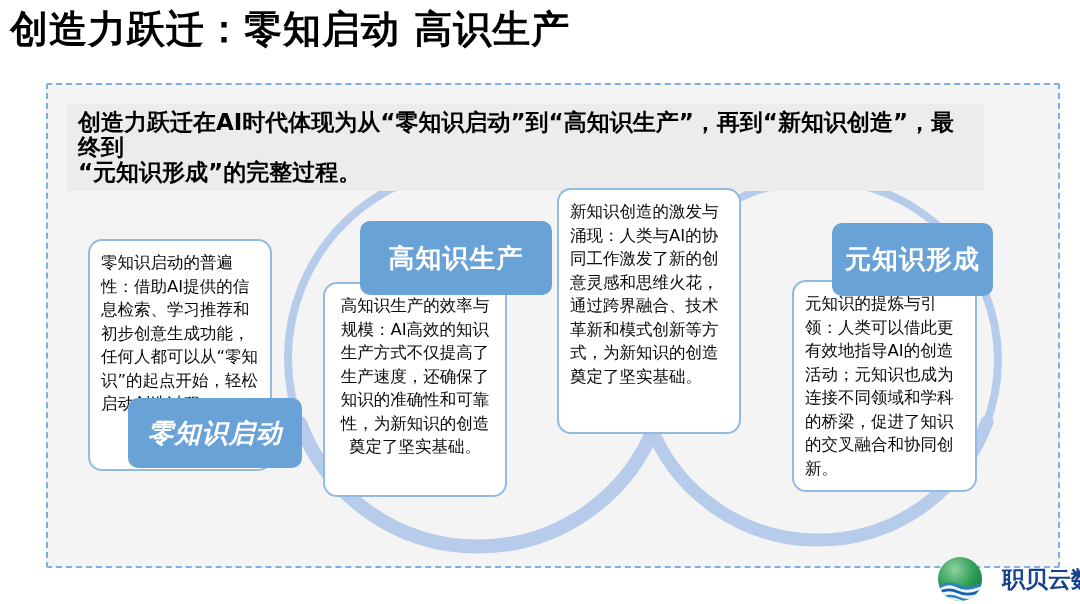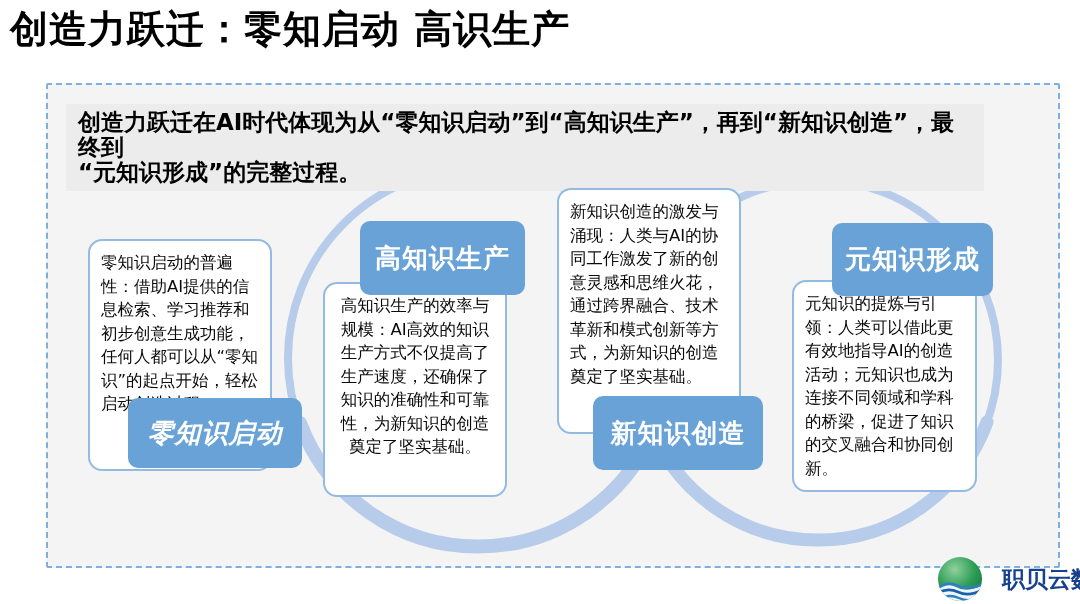--- a/index.html
+++ b/index.html
@@ -37,21 +37,21 @@
     position:absolute;background:#68a2d6;border-radius:10px;
     color:#ffffff;font-size:26px;font-weight:bold;letter-spacing:1px;
     display:flex;align-items:center;justify-content:center;
     z-index:4;box-sizing:border-box;white-space:nowrap;
   }
 
   
   .s1-box{left:88px;top:202px;width:184px;height:232px;margin-top:37px;}
   .s1-label{left:128px;top:398px;width:174px;height:70px;font-style:italic;}
   
-  .s2-label{left:360px;top:221px;width:165px;height:74px;}
+  .s2-label{left:360px;top:221px;width:192px;height:74px;}
   .s2-box{left:323px;top:282px;width:184px;height:215px;text-align:center;}
   
   .s3-box{left:557px;top:188px;width:184px;height:246px;}
   .s3-label{left:593px;top:396px;width:170px;height:74px;}
   
   .s4-label{left:832px;top:223px;width:161px;height:73px;font-family:Liberation Serif, serif;}
   .s4-box{left:792px;top:280px;width:185px;height:212px;}
 
   .logo{
     position:absolute;left:936px;top:554px;width:144px;height:50px;
@@ -82,21 +82,20 @@
   <div class="intro">创造力跃迁在AI时代体现为从“零知识启动”到“高知识生产”，再到“新知识创造”，最终到
  “元知识形成”的完整过程。</div>
 
   <div class="stage-box s1-box">零知识启动的普遍性：借助AI提供的信息检索、学习推荐和初步创意生成功能，任何人都可以从“零知识”的起点开始，轻松启动创造过程。</div>
   <div class="stage-label s1-label">零知识启动</div>
 
   <div class="stage-box s2-box">高知识生产的效率与规模：AI高效的知识生产方式不仅提高了生产速度，还确保了知识的准确性和可靠性，为新知识的创造奠定了坚实基础。</div>
   <div class="stage-label s2-label">高知识生产</div>
 
   <div class="stage-box s3-box">新知识创造的激发与涌现：人类与AI的协同工作激发了新的创意灵感和思维火花，通过跨界融合、技术革新和模式创新等方式，为新知识的创造奠定了坚实基础。</div>
-  <div class="stage-label s3-label">新知识创造</div>
 
   <div class="stage-box s4-box">元知识的提炼与引领：人类可以借此更有效地指导AI的创造活动；元知识也成为连接不同领域和学科的桥梁，促进了知识的交叉融合和协同创新。</div>
   <div class="stage-label s4-label">元知识形成</div>
 
   <div class="logo">
     <svg class="logo-mark" viewBox="0 0 48 48" aria-hidden="true">
       <defs>
         <radialGradient id="lg" cx="38%" cy="28%" r="80%">
           <stop offset="0%" stop-color="#8fd19e"></stop>
           <stop offset="55%" stop-color="#2f9e57"></stop>

